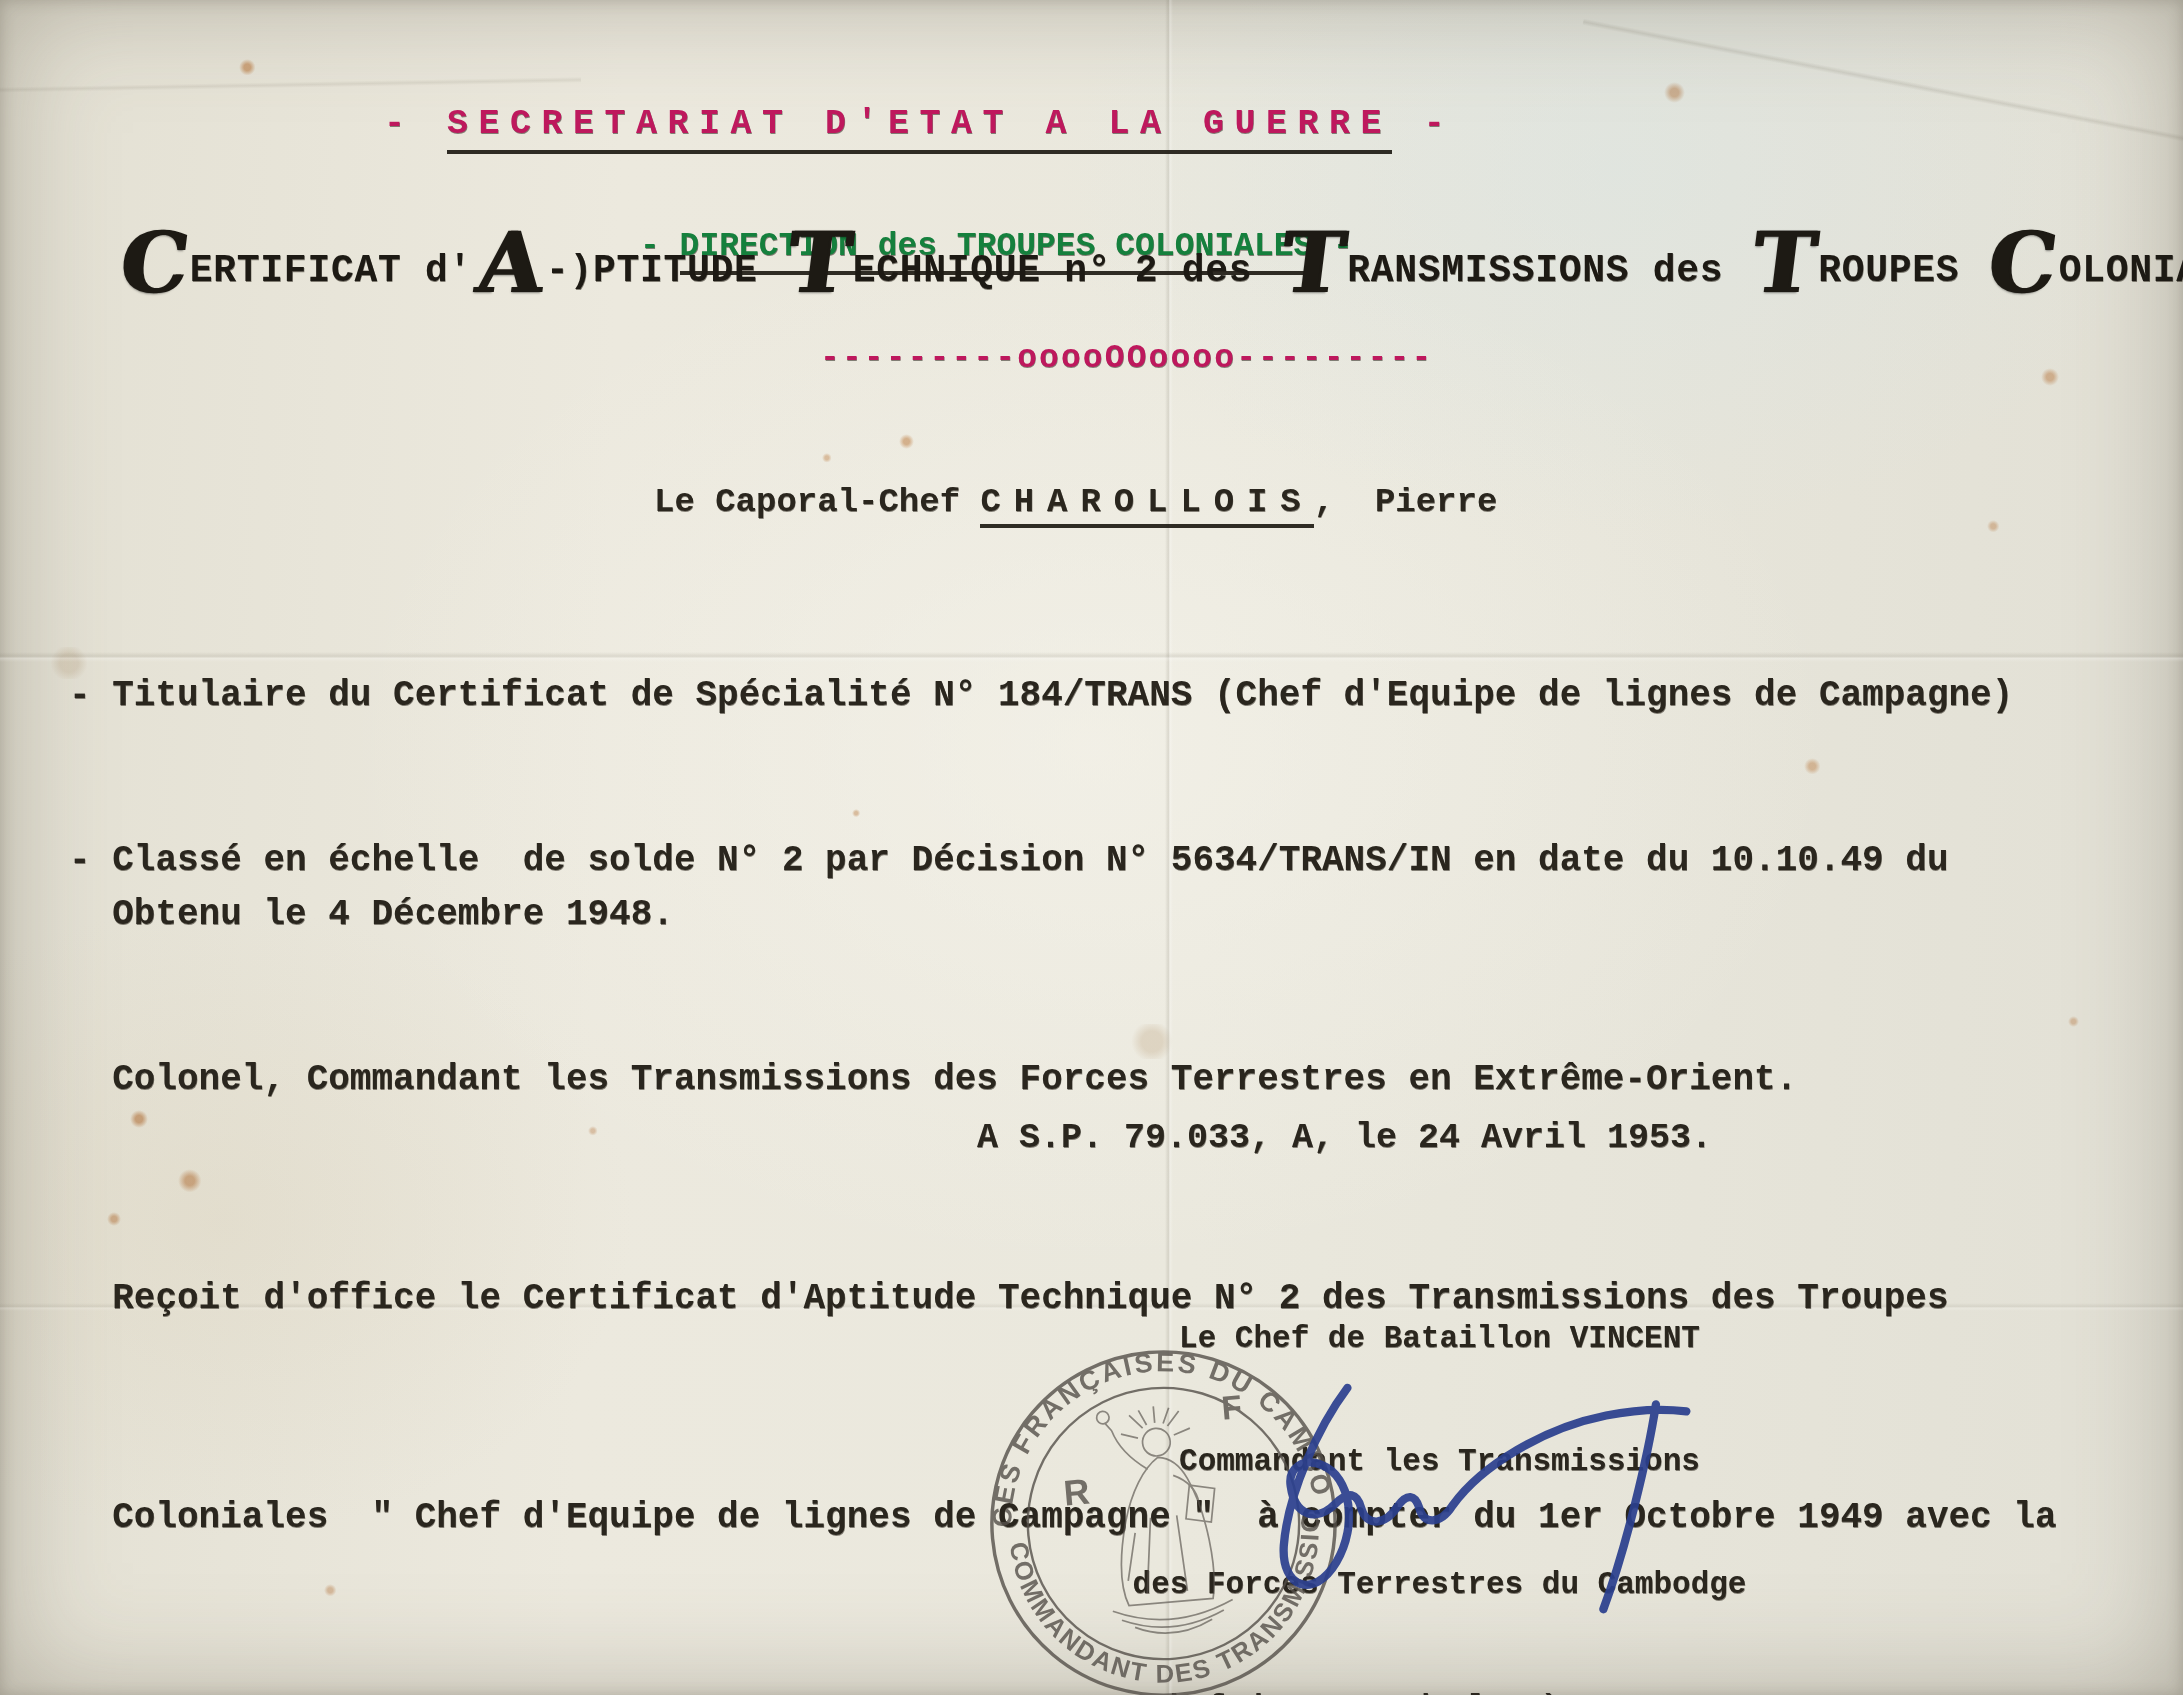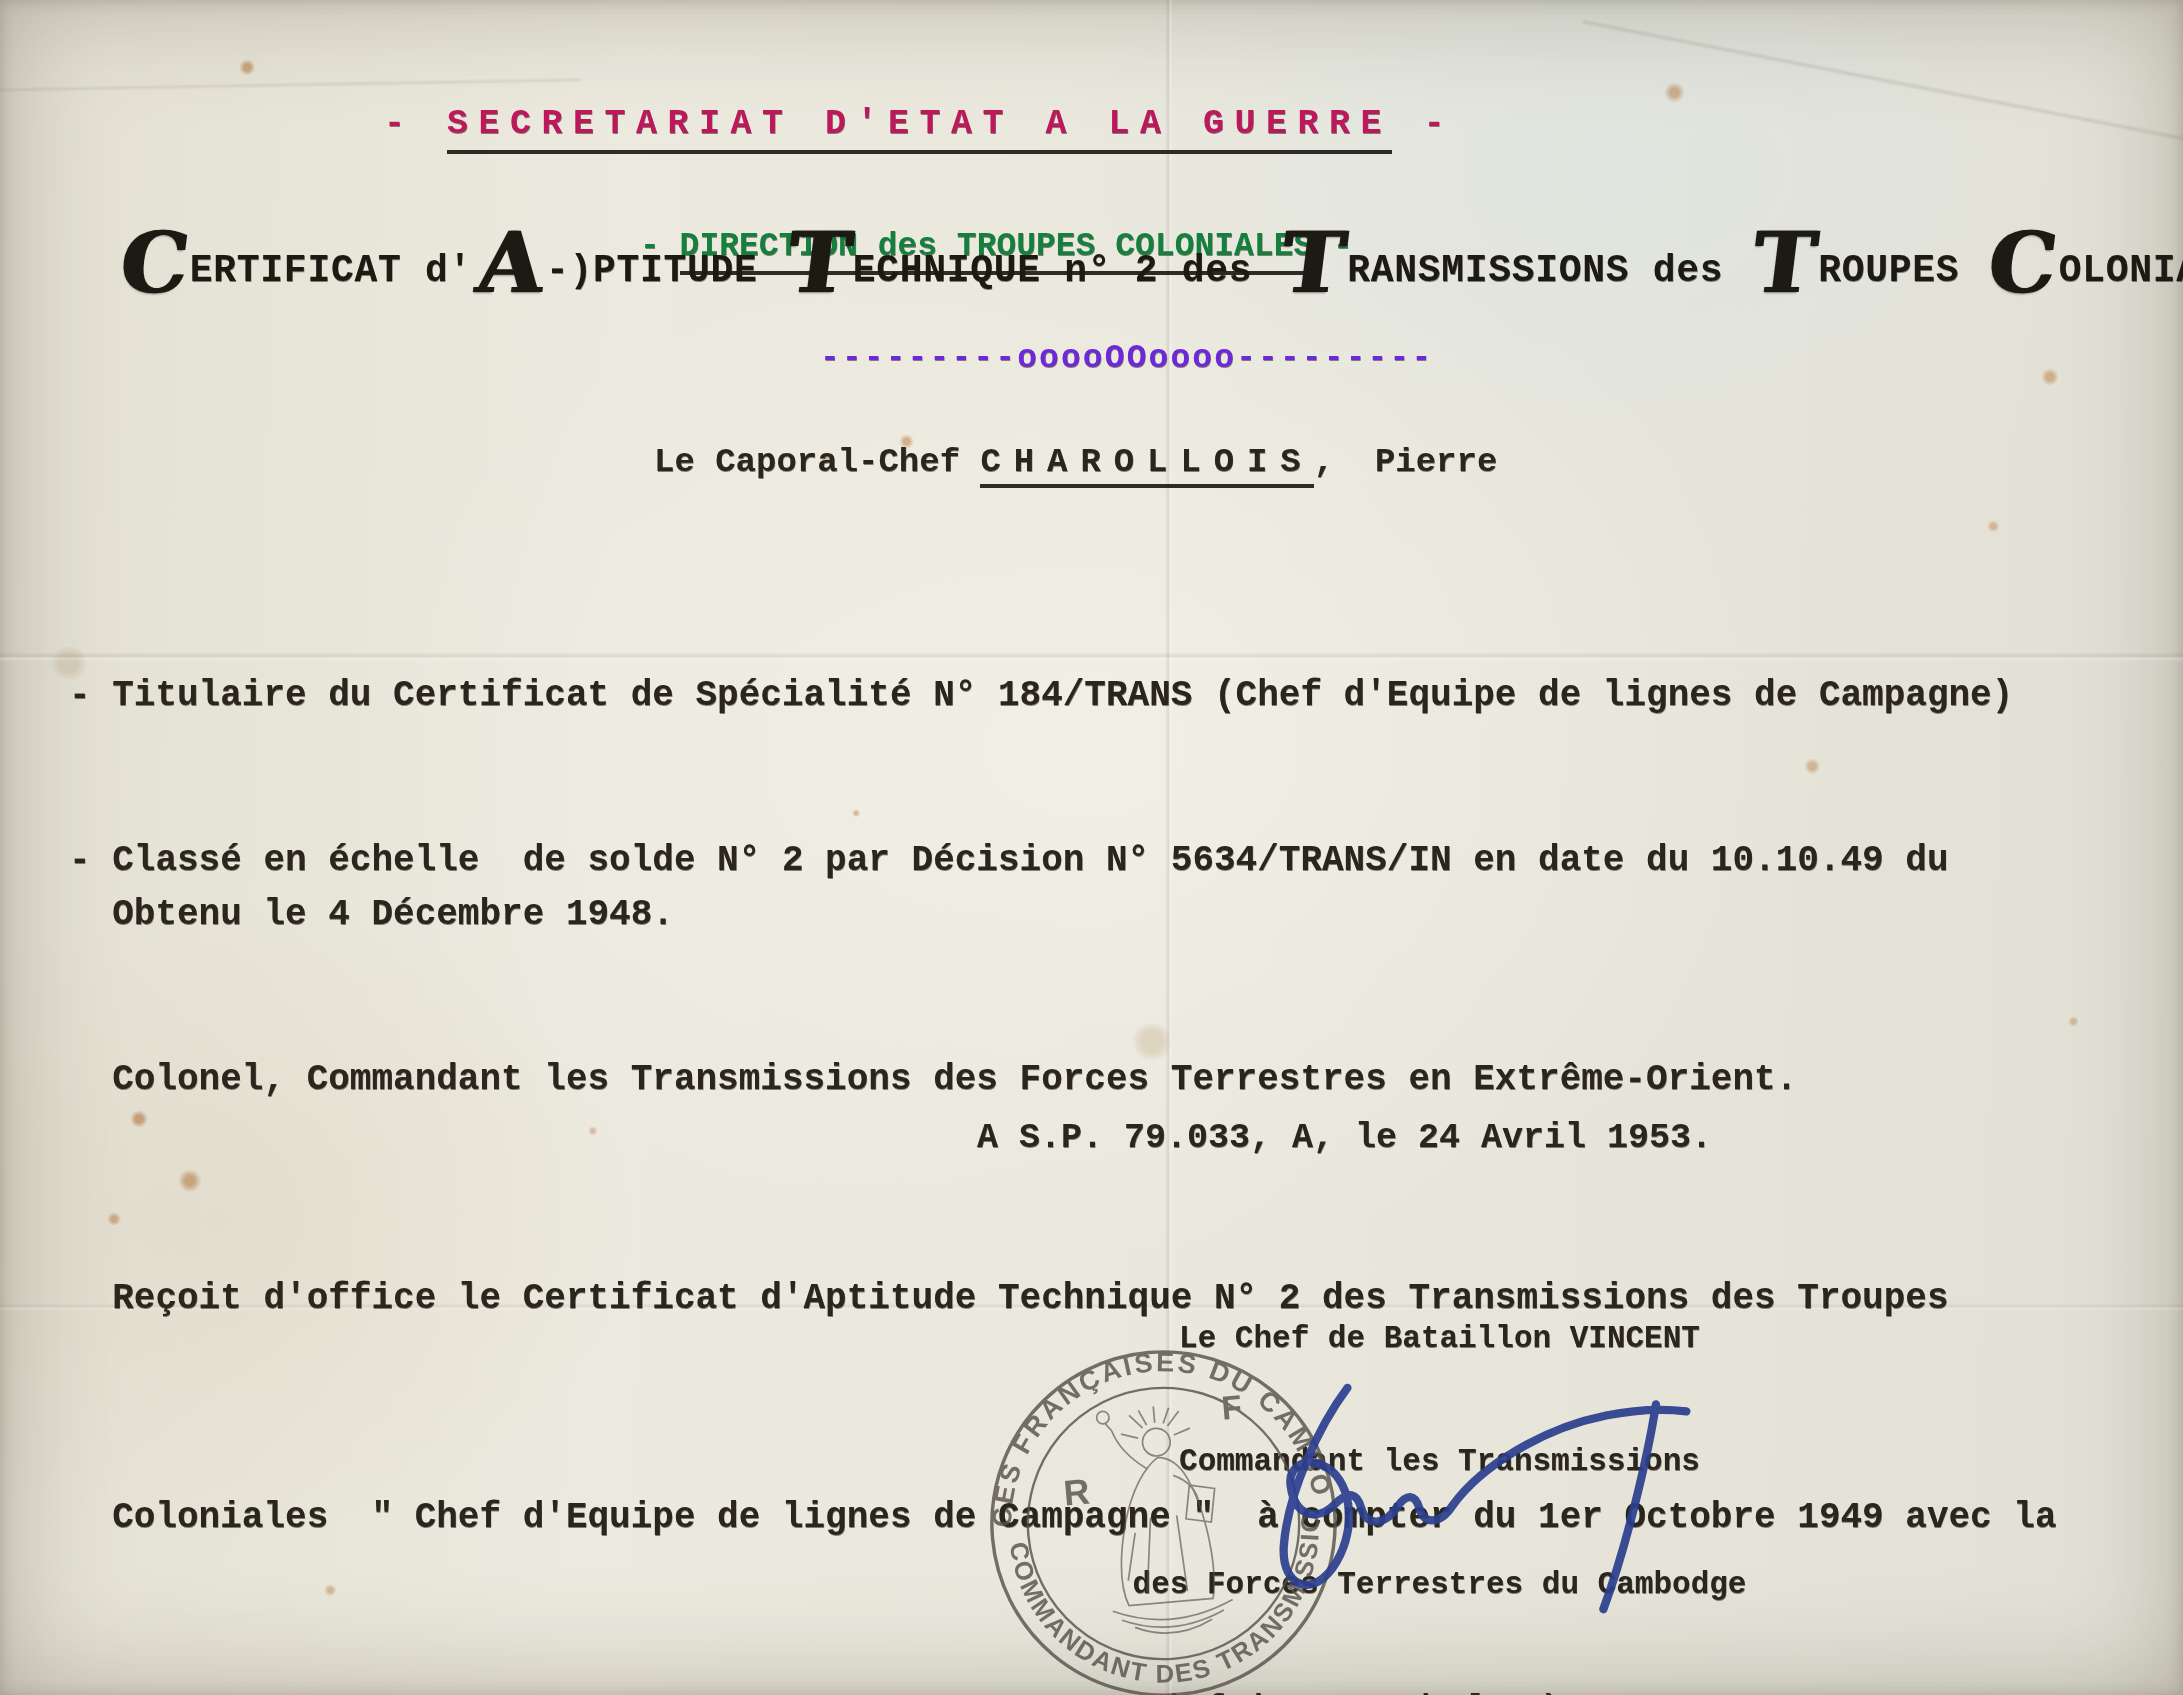--- a/index.html
+++ b/index.html
@@ -51,25 +51,25 @@
 
   .h1 { left:384px; top:104px; font-size:35px; letter-spacing:0.30em; color:#be185d; }
   .h1 .ul, .h2 .ul { display:inline-block; padding-bottom:5.5px; border-bottom:4.8px solid rgba(30,27,20,0.92); }
   .h2 { left:640px; top:228px; font-size:33px; color:#15803d; }
 
   .title-line { left:114px; top:244px; font-size:38px; letter-spacing:0.7px; color:#1d1a14; }
   .dc { display:inline-block; font-family:"DejaVu Serif", serif; font-weight:700;
     font-size:84px; line-height:38px; vertical-align:-11px; transform:skewX(-7deg);
     margin:0 2.8px 0 5.5px; text-shadow:2.8px 0 0 currentColor, 0.7px 0.7px 2.1px rgba(0,0,0,0.45); }
 
-  .separator { left:820px; top:340px; font-size:33px; letter-spacing:2.1px; color:#6d28d9; }
+  .separator { left:820px; top:340px; font-size:33px; letter-spacing:2.1px; color:#be185d; }
 
   .salutation { left:654px; top:443px; font-size:34px; }
   .salutation .name { letter-spacing:0.38em; display:inline-block; padding-bottom:2.8px;
-    border-bottom:4.8px solid rgba(30,27,20,0.92); }
+    border-bottom:4.8px solid rgba(30,27,20,0.92);margin-top:40px; }
 
   .para { font-size:36px; line-height:73px; }
   .para1 { left:69px; top:513px; }
   .para2 { left:69px; top:678px; }
   .dateline { left:977px; top:1118px; font-size:35px; }
 
   .sigblock { left:1083px; top:1236px; width:713px; font-size:31px; line-height:41px;
     text-align:center; white-space:pre; }
 
   .stamp { position:absolute; left:949px; top:1309px; width:429px; height:429px; opacity:0.80; }

